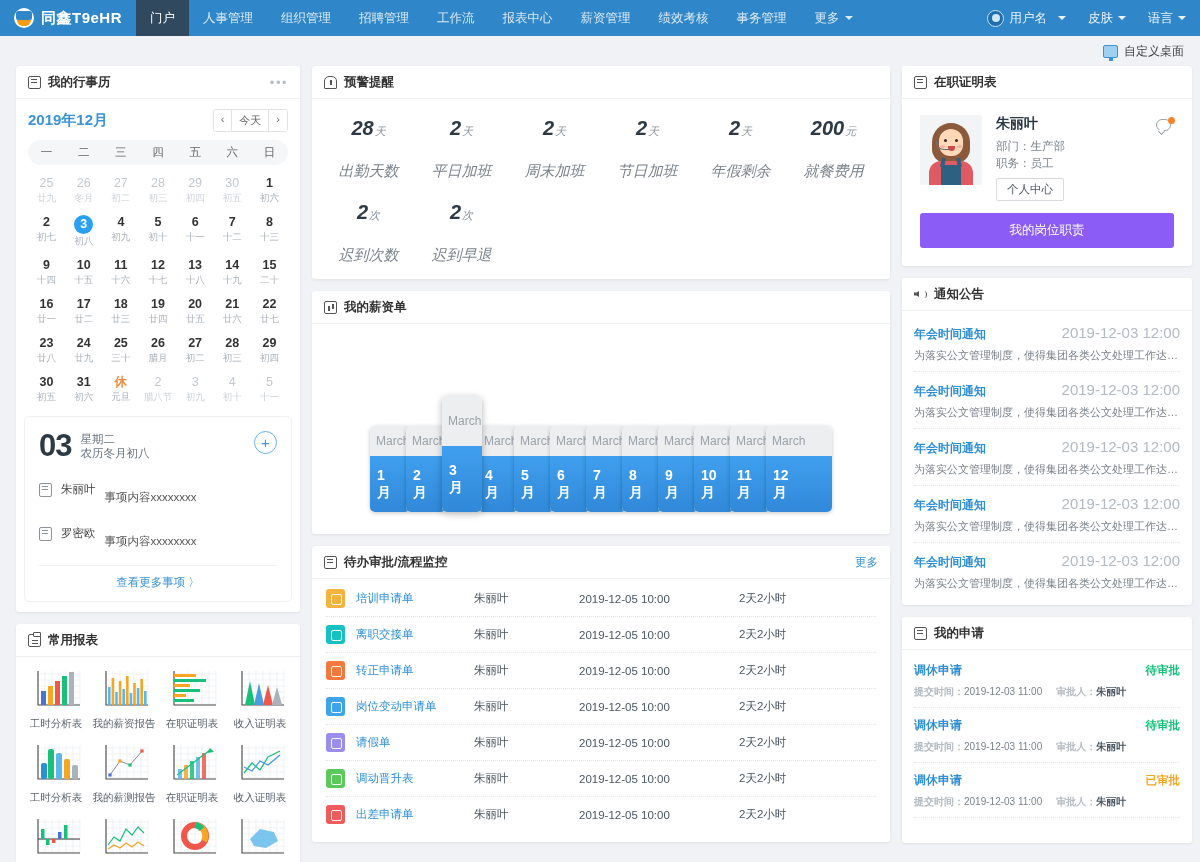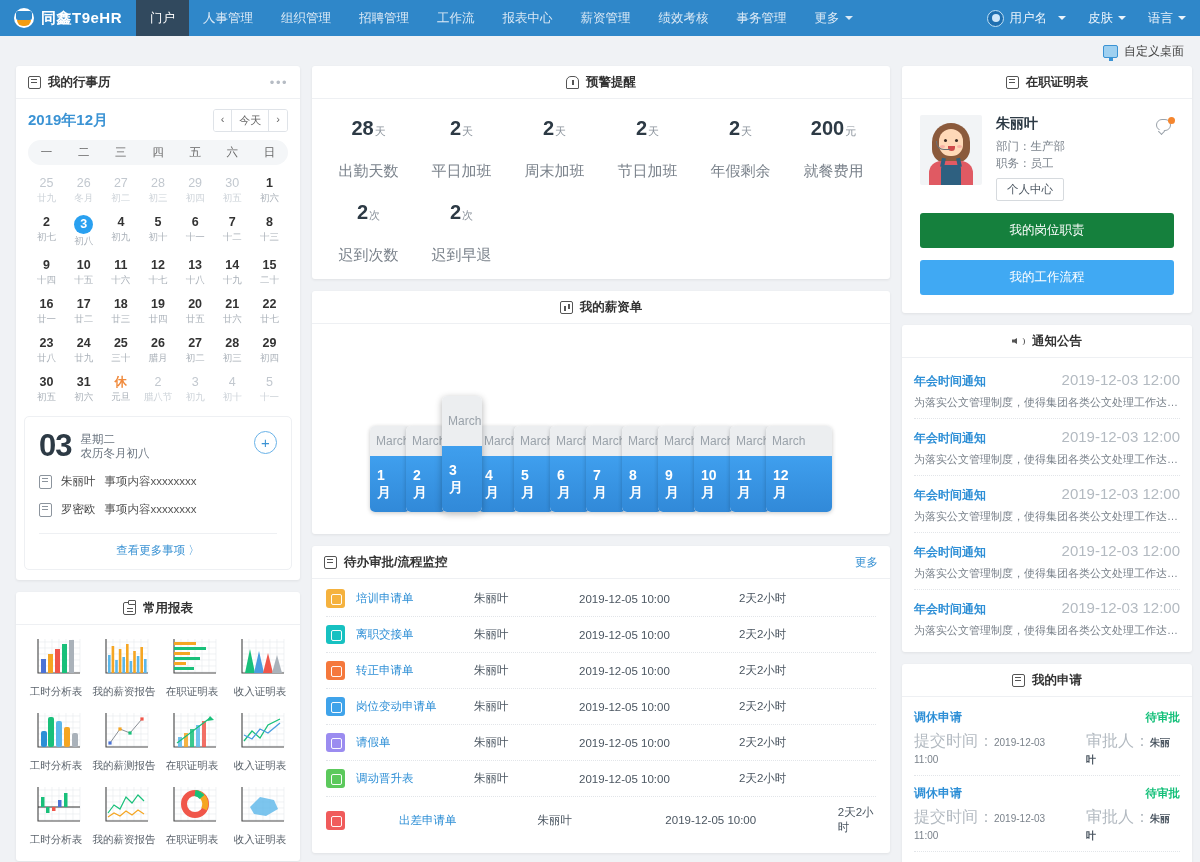--- a/index.html
+++ b/index.html
@@ -67,21 +67,21 @@
     grid-template-columns: 284px 578px 290px;
     gap: 12px;
     padding: 0 16px;
     align-items: start;
   }
   .col { display: flex; flex-direction: column; gap: 12px; }
 
   .card { background: #fff; border-radius: 3px; box-shadow: 0 1px 3px rgba(0,0,0,.07); }
   .card-head {
     height: 33px; display: flex; align-items: center; padding: 0 12px;
-    border-bottom: 1px solid #eef0f3; gap: 7px; justify-content: center;
+    border-bottom: 1px solid #eef0f3; gap: 7px;
   }
   .card-title { font-size: 12.5px; color: #333; font-weight: bold; }
   .card-head-right { margin-left: auto; display: flex; align-items: center; }
   .dots { color: #b6bcc4; letter-spacing: 1.5px; font-size: 13px; cursor: pointer; }
   .more-link { color: #3b93d4; font-size: 11.5px; cursor: pointer; }
 
   
   .hicon { width: 13px; height: 13px; position: relative; flex: none; }
   .hicon.box { border: 1.2px solid #555; border-radius: 2px; }
   .hicon.box::after { content:""; position:absolute; left:2px; top:2.5px; width:6px; height:1.2px; background:#555; box-shadow: 0 3px 0 #555; }
@@ -124,26 +124,26 @@
   .day-meta div { font-size: 11.5px; color: #6b7580; line-height: 14px; }
   .plus-btn {
     margin-left: auto; width: 23px; height: 23px; border-radius: 50%;
     border: 1px solid #69b2e8; color: #3b93d4; display: flex; align-items: center;
     justify-content: center; font-size: 15px; cursor: pointer; line-height: 1;
   }
   .event { display: flex; align-items: center; gap: 9px; margin-top: 13px; }
   .ev-icon { width: 13px; height: 14px; border: 1.2px solid #8c949d; border-radius: 2px; position: relative; flex: none; }
   .ev-icon::after { content:""; position:absolute; left:2px; top:2.5px; width:6px; height:1.1px; background:#8c949d; box-shadow: 0 3px 0 #8c949d; }
   .ev-name { font-size: 11.5px; color: #444; }
-  .ev-text { font-size: 11.5px; color: #555; }
+  .ev-text { font-size: 11.5px; color: #555; margin-top: 16px; }
   .day-foot { margin-top: 16px; border-top: 1px solid #eef0f3; text-align: center; padding: 9px 0 3px; }
   .day-foot a { color: #3b93d4; font-size: 11.5px; text-decoration: none; cursor: pointer; }
 
   
-  .stats { padding: 18px 10px 14px; display: grid; grid-template-columns: repeat(6,1fr); row-gap: 20px; }
+  .stats { padding: 18px 10px 14px; display: grid; grid-template-columns: repeat(6,1fr); row-gap: 20px; font-style: italic; }
   .stat { text-align: center; }
   .stat-v { font-size: 20px; color: #2d3a45; font-weight: bold; }
   .stat-v .unit { font-size: 11px; font-weight: normal; color: #8b939c; margin-left: 1px; }
   .stat-l { font-size: 15px; color: #7a828b; margin-top: 22px; }
 
   
   .profile { padding: 16px 18px 18px; position: relative; }
   .prof-row { display: flex; gap: 14px; }
   .avatar {
     width: 62px; height: 70px; background: #f2f4f6; border-radius: 2px; flex: none;
@@ -170,21 +170,21 @@
   }
   .msg-badge { position: absolute; right: 18px; top: 18px; width: 18px; height: 16px; cursor: pointer; }
   .msg-badge .bub { position:absolute; left:0; top:2px; width:15px; height:12px; border:1.3px solid #9aa2aa; border-radius:7px; }
   .msg-badge .tail { position:absolute; left:3px; bottom:-1px; width:5px; height:5px; border-left:1.3px solid #9aa2aa; border-bottom:1.3px solid #9aa2aa; transform: rotate(-45deg); background:#fff; }
   .msg-badge .dot { position:absolute; right:-1px; top:0; width:7px; height:7px; background:#f5862e; border-radius:50%; }
   .big-btn {
     display: block; width: 100%; margin-top: 12px; padding: 9px 0; text-align: center;
     color: #fff; font-size: 12.5px; border: none; border-radius: 3px; cursor: pointer;
     font-family: inherit;
   }
-  .btn-green { background: #15803d; }
+  .btn-green { background: #8b5cf6; }
   .btn-blue { background: #40a9f3; }
 
   
   .salary-body { padding: 14px 0 22px; display: flex; justify-content: center; align-items: flex-end; height: 210px; }
   .month-strip { display: flex; align-items: flex-end; position: relative; }
   .mcard {
     width: 40px; height: 86px; border-radius: 5px; overflow: hidden;
     box-shadow: 0 1px 4px rgba(0,0,0,.22); margin-right: -4px; position: relative;
     background: #fff; cursor: pointer; display: flex; flex-direction: column;
   }
@@ -215,42 +215,42 @@
 
   
   .reports { padding: 12px 6px 14px; display: grid; grid-template-columns: repeat(4,1fr); row-gap: 12px; }
   .report { text-align: center; cursor: pointer; }
   .rep-img { width: 52px; height: 42px; margin: 0 auto 6px; background: #fff; position: relative; }
   .rep-label { font-size: 10.5px; color: #5b636c; }
 
   
   .approvals { padding: 2px 14px 10px; }
   .ap-row { display: flex; align-items: center; padding: 8px 0; border-bottom: 1px dotted #e2e5e9; }
-  .ap-row:last-child { border-bottom: none; gap: 43px; }
+  .ap-row:last-child { border-bottom: none; }
   .ap-icon { width: 19px; height: 19px; border-radius: 3px; flex: none; margin-right: 11px; position: relative; }
   .ap-icon::after {
     content:""; position:absolute; left:5px; top:5px; width:9px; height:9px;
     border:1.4px solid rgba(255,255,255,.95); border-radius:2px;
   }
   .ap-name { color: #2e8fd6; font-size: 11.5px; width: 118px; cursor: pointer; }
   .ap-person { color: #4a5560; font-size: 11.5px; width: 105px; }
   .ap-time { color: #4a5560; font-size: 11.5px; width: 160px; }
   .ap-dur { color: #4a5560; font-size: 11.5px; }
 
   
   .apps { padding: 3px 12px 8px; }
   .app-row { padding: 9px 0 8px; border-bottom: 1px dotted #e2e5e9; }
   .app-row:last-child { border-bottom: none; }
   .app-top { display: flex; align-items: baseline; }
   .app-title { color: #2e8fd6; font-size: 12px; font-weight: bold; cursor: pointer; }
   .app-status { margin-left: auto; font-size: 11.5px; font-weight: bold; }
   .st-pending { color: #15c07a; }
   .st-approved { color: #f5a623; }
   .app-sub { display: flex; margin-top: 5px; gap: 14px; }
-  .app-sub .k { color: #b3bac1; font-size: 16px; }
+  .app-sub .k { color: #b3bac1; font-size: 10px; font-weight: bold; }
   .app-sub .v { color: #7a828b; font-size: 10px; }
   .app-sub .vb { color: #4a5560; font-size: 10px; font-weight: bold; }
 </style>
 </head>
 <body>
 
 <div class="topbar">
   <div class="logo-wrap">
     <div class="logo-mark"></div>
     <div class="logo-text">同鑫T9eHR</div>
@@ -1069,21 +1069,20 @@
             <div class="prof-line">
               <span>部门：</span><span>生产部</span>
             </div>
             <div class="prof-line">
               <span>职务：</span><span>员工</span>
             </div>
             <div class="prof-btn">个人中心</div>
           </div>
         </div>
         <button class="big-btn btn-green">我的岗位职责</button>
-        <button class="big-btn btn-blue">我的工作流程</button>
       </div>
     </div>
 
     <div class="card">
       <div class="card-head">
         <span class="hicon speaker"></span>
         <span class="card-title">通知公告</span>
       </div>
       <div class="notices" id="notices-root">
           <div class="notice">

